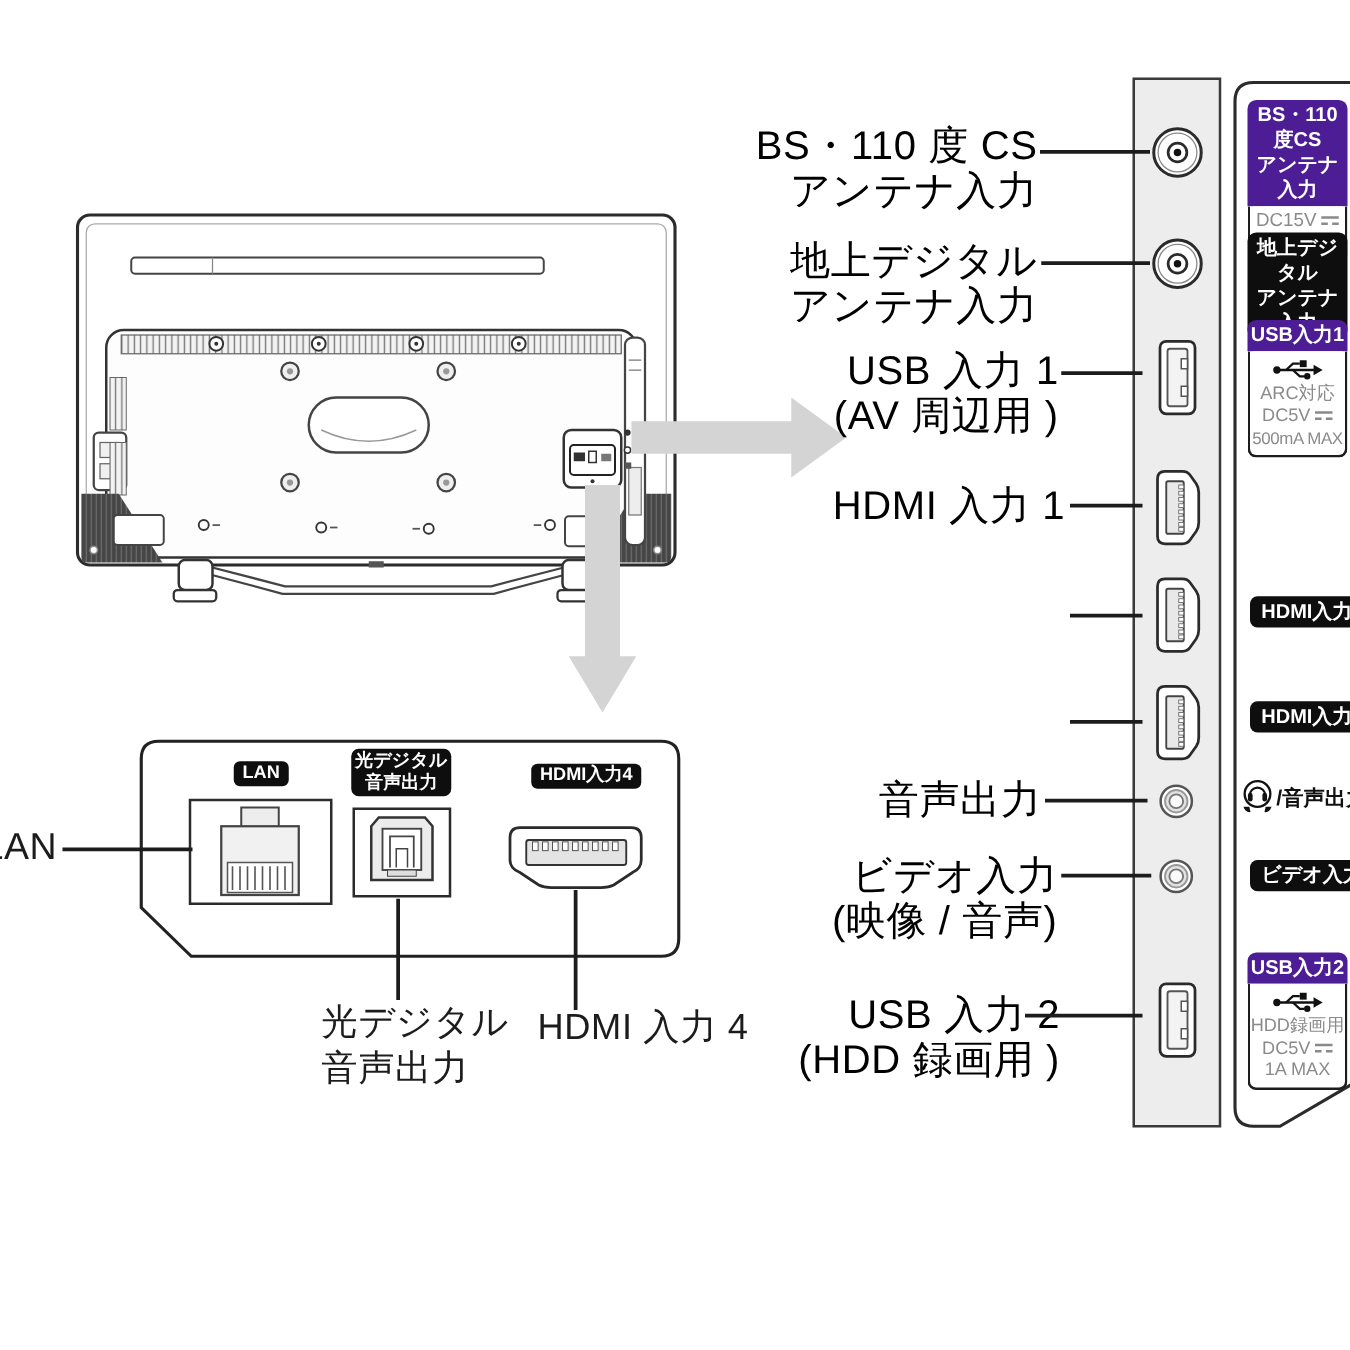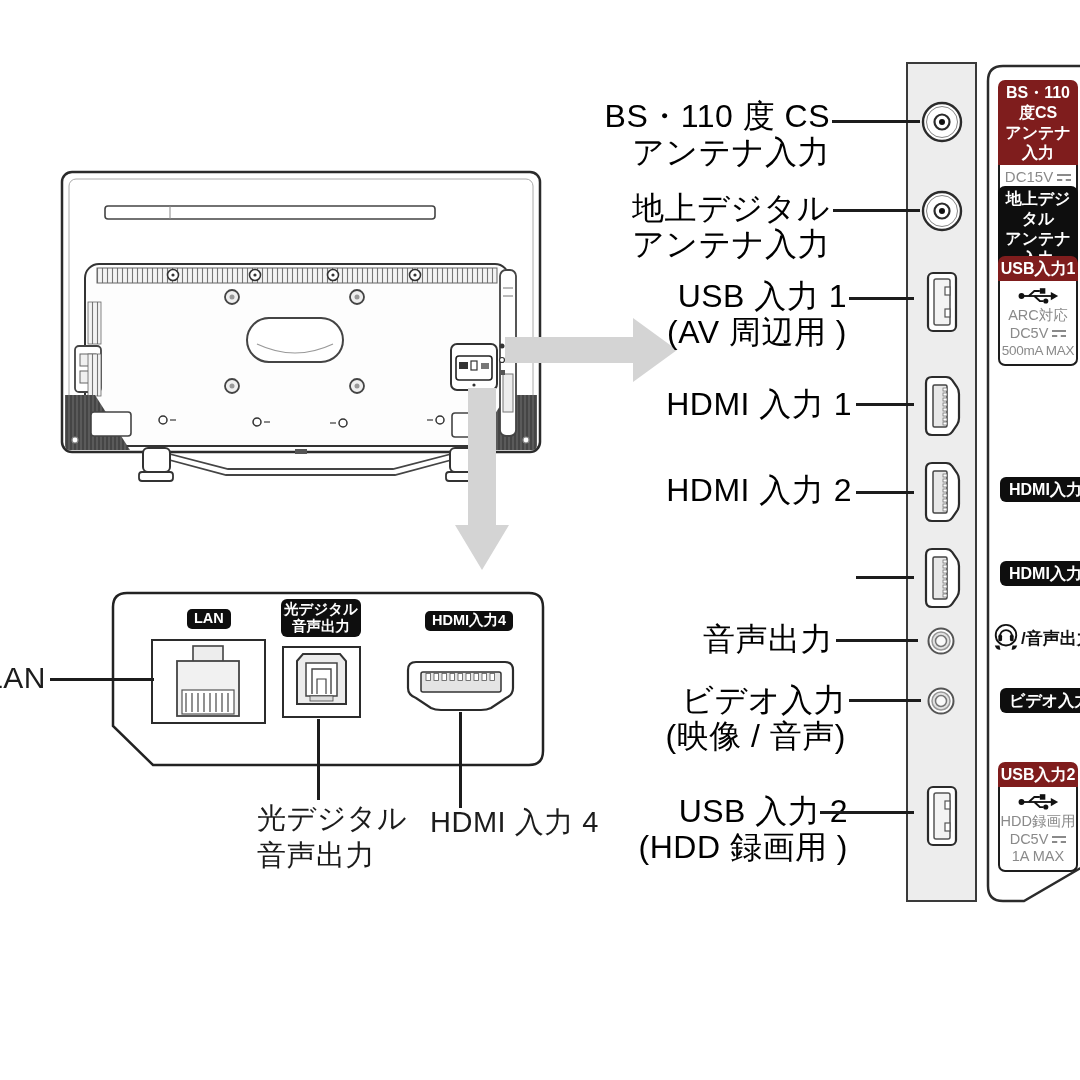--- a/index.html
+++ b/index.html
@@ -7,21 +7,21 @@
          font-family:"Liberation Sans","DejaVu Sans",sans-serif;color:#1c1c1c;}
   .abs{position:absolute;}
   .main-label{position:absolute;font-size:32px;line-height:36px;color:#000000;
               text-align:right;white-space:nowrap;letter-spacing:.5px;}
   .big-label{position:absolute;font-size:29px;line-height:37px;color:#1c1c1c;white-space:nowrap;letter-spacing:.5px;}
   .lead{position:absolute;height:3px;background:#1c1c1c;}
   .lead-v{position:absolute;width:3px;background:#1c1c1c;}
   .strip{position:absolute;left:906px;top:62px;width:67px;height:836px;
          background:#ededed;border:2.5px solid #3a3a3a;}
   .combo{position:absolute;width:80px;}
-  .combo-badge{background:#7f1d1d;color:#fff;font-weight:bold;text-align:center;
+  .combo-badge{background:#4c1d95;color:#fff;font-weight:bold;text-align:center;
                border-radius:7px 7px 0 0;font-size:16px;line-height:20px;padding:3px 0 2px;}
   .combo-spec{border:2px solid #1d1d1d;border-top:none;border-radius:0 0 7px 7px;background:#fff;
               color:#8a8a8a;text-align:center;font-size:14.5px;line-height:17.5px;padding:3px 0 4px;}
   .badge-std{position:absolute;width:80px;background:#0e0e0e;color:#fff;font-weight:bold;
              text-align:center;border-radius:7px;font-size:16px;line-height:20px;padding:3px 0 2px;}
   .badge-fit{position:absolute;background:#0e0e0e;color:#fff;font-weight:bold;white-space:nowrap;
              text-align:center;border-radius:6px;font-size:16px;line-height:20px;padding:3px 9px 2px;}
   .badge-sm{position:absolute;background:#0e0e0e;color:#fff;font-weight:bold;white-space:nowrap;
             text-align:center;border-radius:5px;font-size:14.5px;line-height:17px;padding:1px 7px 2px;}
   .badge-sm2{position:absolute;width:80px;background:#0e0e0e;color:#fff;font-weight:bold;
@@ -378,21 +378,20 @@
 
   <div class="main-label" style="right:233px;top:278px">
     <div>USB 入力 1</div>
     <div>(AV 周辺用 )</div>
   </div>
   <div class="lead" style="left:849px;top:297px;width:65px"></div>
 
   <div class="main-label" style="right:228px;top:386px">HDMI 入力 1</div>
   <div class="lead" style="left:856px;top:403px;width:58px"></div>
 
-  <div class="main-label" style="right:228px;top:472px">HDMI 入力 2</div>
   <div class="lead" style="left:856px;top:491px;width:58px"></div>
 
   <div class="lead" style="left:856px;top:576px;width:58px"></div>
 
   <div class="main-label" style="right:247px;top:621px">音声出力</div>
   <div class="lead" style="left:836px;top:639px;width:82px"></div>
 
   <div class="main-label" style="right:234px;top:682px">
     <div>ビデオ入力</div>
     <div>(映像 / 音声)</div>

